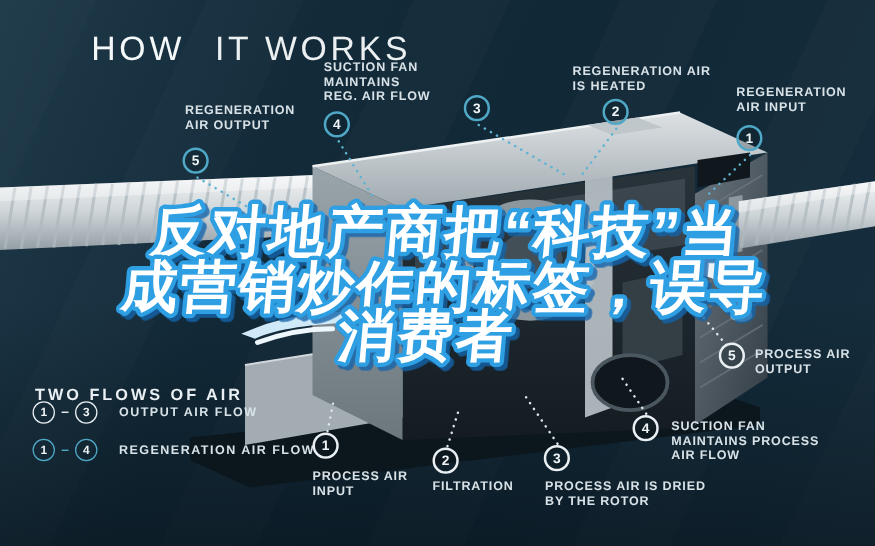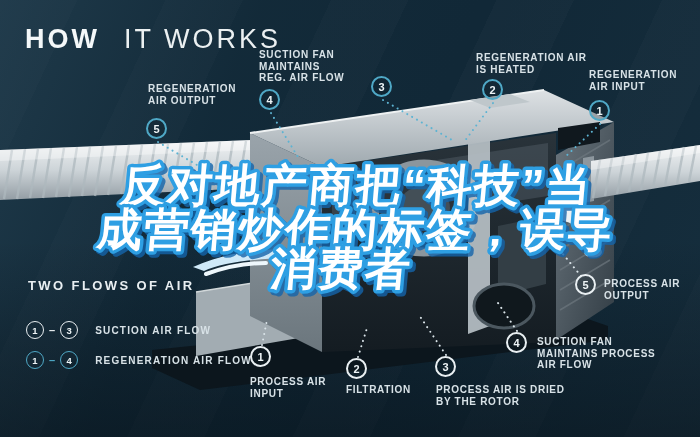--- a/index.html
+++ b/index.html
@@ -13,38 +13,38 @@
     content:"";position:absolute;inset:0;z-index:0;
     background:
       linear-gradient(180deg, rgba(0,0,0,0) 55%, rgba(4,12,18,.45) 100%),
       linear-gradient(112deg, rgba(48,80,98,.45) 0%, rgba(24,50,64,.22) 30%, rgba(10,28,40,0) 55%),
       linear-gradient(292deg, rgba(34,62,78,.28) 0%, rgba(34,62,78,0) 42%),
       repeating-linear-gradient(115deg, rgba(255,255,255,.018) 0 70px, rgba(0,0,0,0) 70px 150px);
   }
   .abs{position:absolute;}
   
   #title{left:25px;top:24px;z-index:5;color:#f4f8f9;font-size:27px;letter-spacing:3px;white-space:nowrap;}
-  #title .b{font-weight:700;}
+  #title .b{font-weight:400;margin-left:48px;}
   #title .l{font-weight:400;margin-left:24px;opacity:.96;}
   
   .co-label{
     z-index:5;color:#d8e2e7;font-size:10px;font-weight:700;
     letter-spacing:.7px;line-height:11.5px;white-space:pre-line;text-transform:uppercase;
   }
   
   .badge{
     z-index:6;width:21px;height:21px;border-radius:50%;
     display:flex;align-items:center;justify-content:center;
     font-size:11px;font-weight:700;color:#eef4f6;background:rgba(10,26,36,.25);
     box-sizing:border-box;
   }
   .badge.regen{border:2px solid #4fa8c6;}
   .badge.proc{border:2px solid #e9eff2;}
   
-  #legend-title{left:28px;top:278px;z-index:5;color:#e9eff2;font-size:13px;font-weight:600;letter-spacing:2.4px;white-space:nowrap;}
+  #legend-title{left:28px;top:308px;z-index:5;color:#e9eff2;font-size:13px;font-weight:600;letter-spacing:2.4px;white-space:nowrap;}
   .legend-row{z-index:5;display:flex;align-items:center;height:20px;}
   .legend-row .sb{
     width:18px;height:18px;border-radius:50%;box-sizing:border-box;flex:0 0 auto;
     display:flex;align-items:center;justify-content:center;font-size:9.5px;font-weight:700;color:#eef4f6;
   }
   .legend-row .dash{margin:0 5px;font-size:11px;font-weight:700;}
   .legend-row.proc .sb{border:1.6px solid #e9eff2;}
   .legend-row.proc .dash{color:#e9eff2;}
   .legend-row.regen .sb{border:1.6px solid #4fa8c6;}
   .legend-row.regen .dash{color:#4fa8c6;}
@@ -154,21 +154,21 @@
 AIR OUTPUT</div>
   <div class="badge regen abs" style="left:146px;top:118px">5</div>
 
   <div class="co-label abs" style="left:259px;top:49px">SUCTION FAN
 MAINTAINS
 REG. AIR FLOW</div>
   <div class="badge regen abs" style="left:259px;top:89px">4</div>
 
   <div class="badge regen abs" style="left:371px;top:76px">3</div>
 
-  <div class="co-label abs" style="left:476px;top:52px">REGENERATION AIR
+  <div class="co-label abs" style="left:458px;top:52px">REGENERATION AIR
 IS HEATED</div>
   <div class="badge regen abs" style="left:482px;top:79px">2</div>
 
   <div class="co-label abs" style="left:589px;top:69px">REGENERATION
 AIR INPUT</div>
   <div class="badge regen abs" style="left:589px;top:100px">1</div>
 
   <div class="badge proc abs" style="left:575px;top:274px">5</div>
   <div class="co-label abs" style="left:604px;top:278px">PROCESS AIR
 OUTPUT</div>
@@ -188,21 +188,21 @@
   <div class="co-label abs" style="left:537px;top:336px">SUCTION FAN
 MAINTAINS PROCESS
 AIR FLOW</div>
 
   <div id="legend-title" class="abs">TWO FLOWS OF AIR</div>
 
   <div class="legend-row proc abs" style="left:26px;top:320px">
     <span class="sb">1</span>
     <span class="dash">–</span>
     <span class="sb">3</span>
-    <span class="lbl">SUCTION AIR FLOW</span>
+    <span class="lbl">OUTPUT AIR FLOW</span>
   </div>
 
   <div class="legend-row regen abs" style="left:26px;top:350px">
     <span class="sb">1</span>
     <span class="dash">–</span>
     <span class="sb">4</span>
     <span class="lbl">REGENERATION AIR FLOW</span>
   </div>
 
   <svg id="headline" class="abs" width="700" height="437" viewBox="0 0 700 437">

